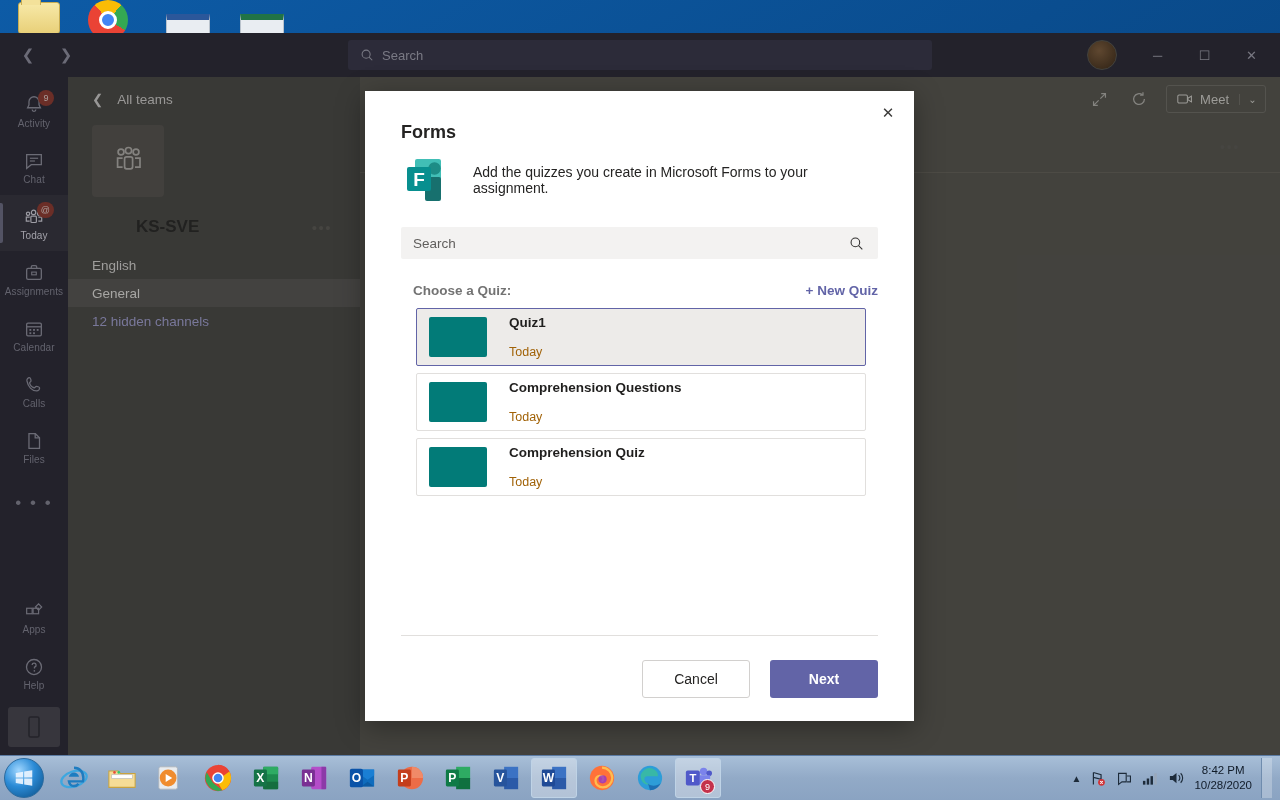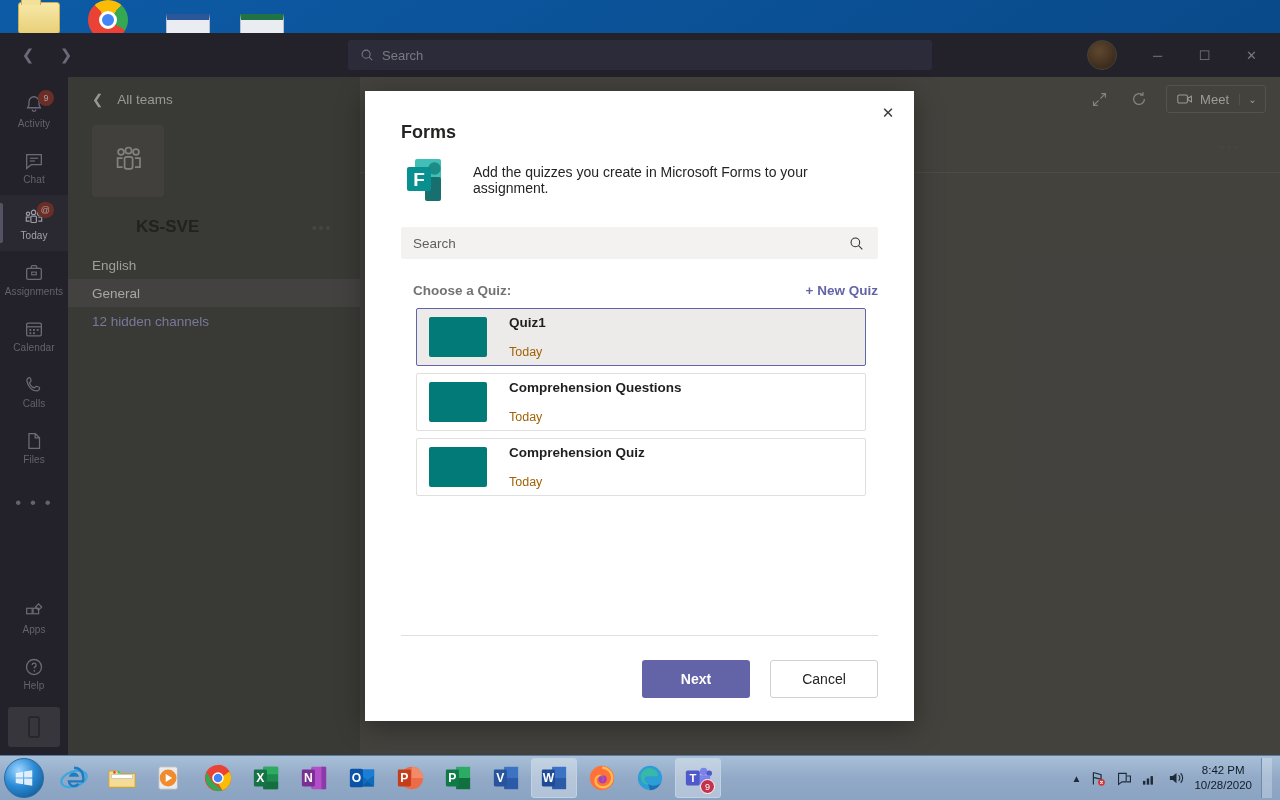--- a/index.html
+++ b/index.html
@@ -493,22 +493,22 @@
     <div class="quiz-item">
       <div class="quiz-thumb"></div>
       <div>
         <div class="quiz-title">Comprehension Quiz</div>
         <div class="quiz-date">Today</div>
       </div>
     </div>
   </div>
 
   <div id="modal-footer">
+    <div class="mbtn" id="cancel-btn">Cancel</div>
     <div class="mbtn" id="next-btn">Next</div>
-    <div class="mbtn" id="cancel-btn">Cancel</div>
   </div>
 </div>
 
 <div id="taskbar">
   <div id="start-orb">
     <svg width="22" height="22" viewBox="0 0 24 24">
       <path d="M3 6.5l8-1.3v6.2H3zM12.2 5l8.8-1.5v7.9h-8.8zM3 12.6h8v6.2l-8-1.3zM12.2 12.6H21v7.9l-8.8-1.5z" fill="#e9f4ff" opacity=".93"></path>
     </svg>
   </div>
 

